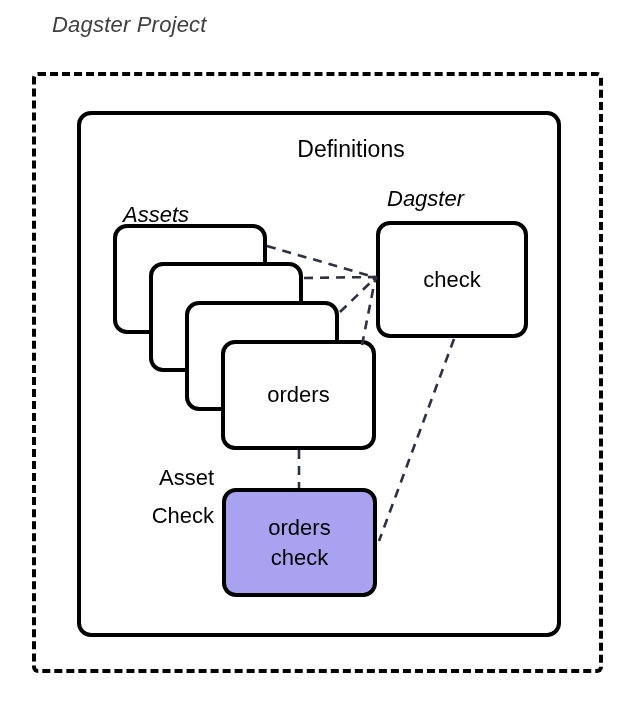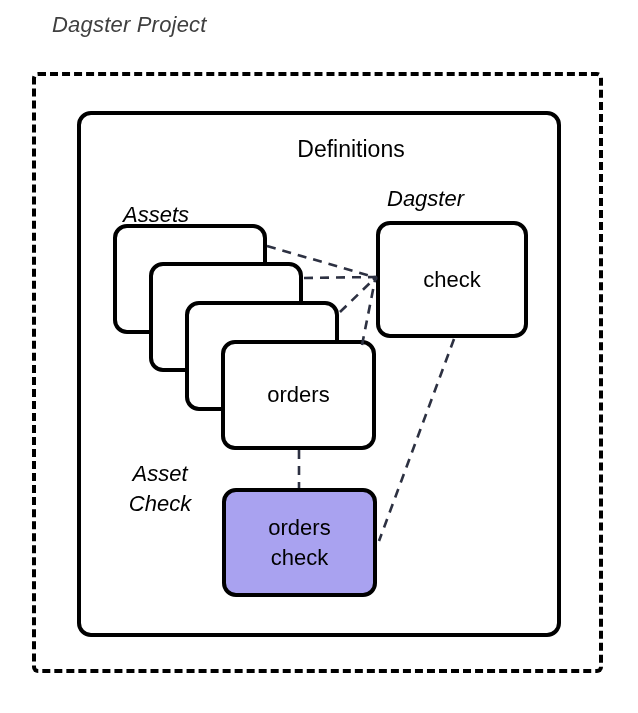--- a/index.html
+++ b/index.html
@@ -74,24 +74,23 @@
     white-space: nowrap;
   }
   .label-assets   { left: 123px; top: 202px; }
   .label-resource { left: 387px; top: 186px; }
 
   .label-assetcheck {
     position: absolute;
     left: 106px;
     top: 459px;
     width: 108px;
-    text-align: center;
+    text-align: right;
     font-size: 22px;
-    font-style: italic;
-    line-height: 30px;
+    line-height: 38px;
     color: #000000;
   }
 
   
   .node {
     position: absolute;
     border: 4px solid #000000;
     border-radius: 14px;
     box-sizing: border-box;
     background: #ffffff;

